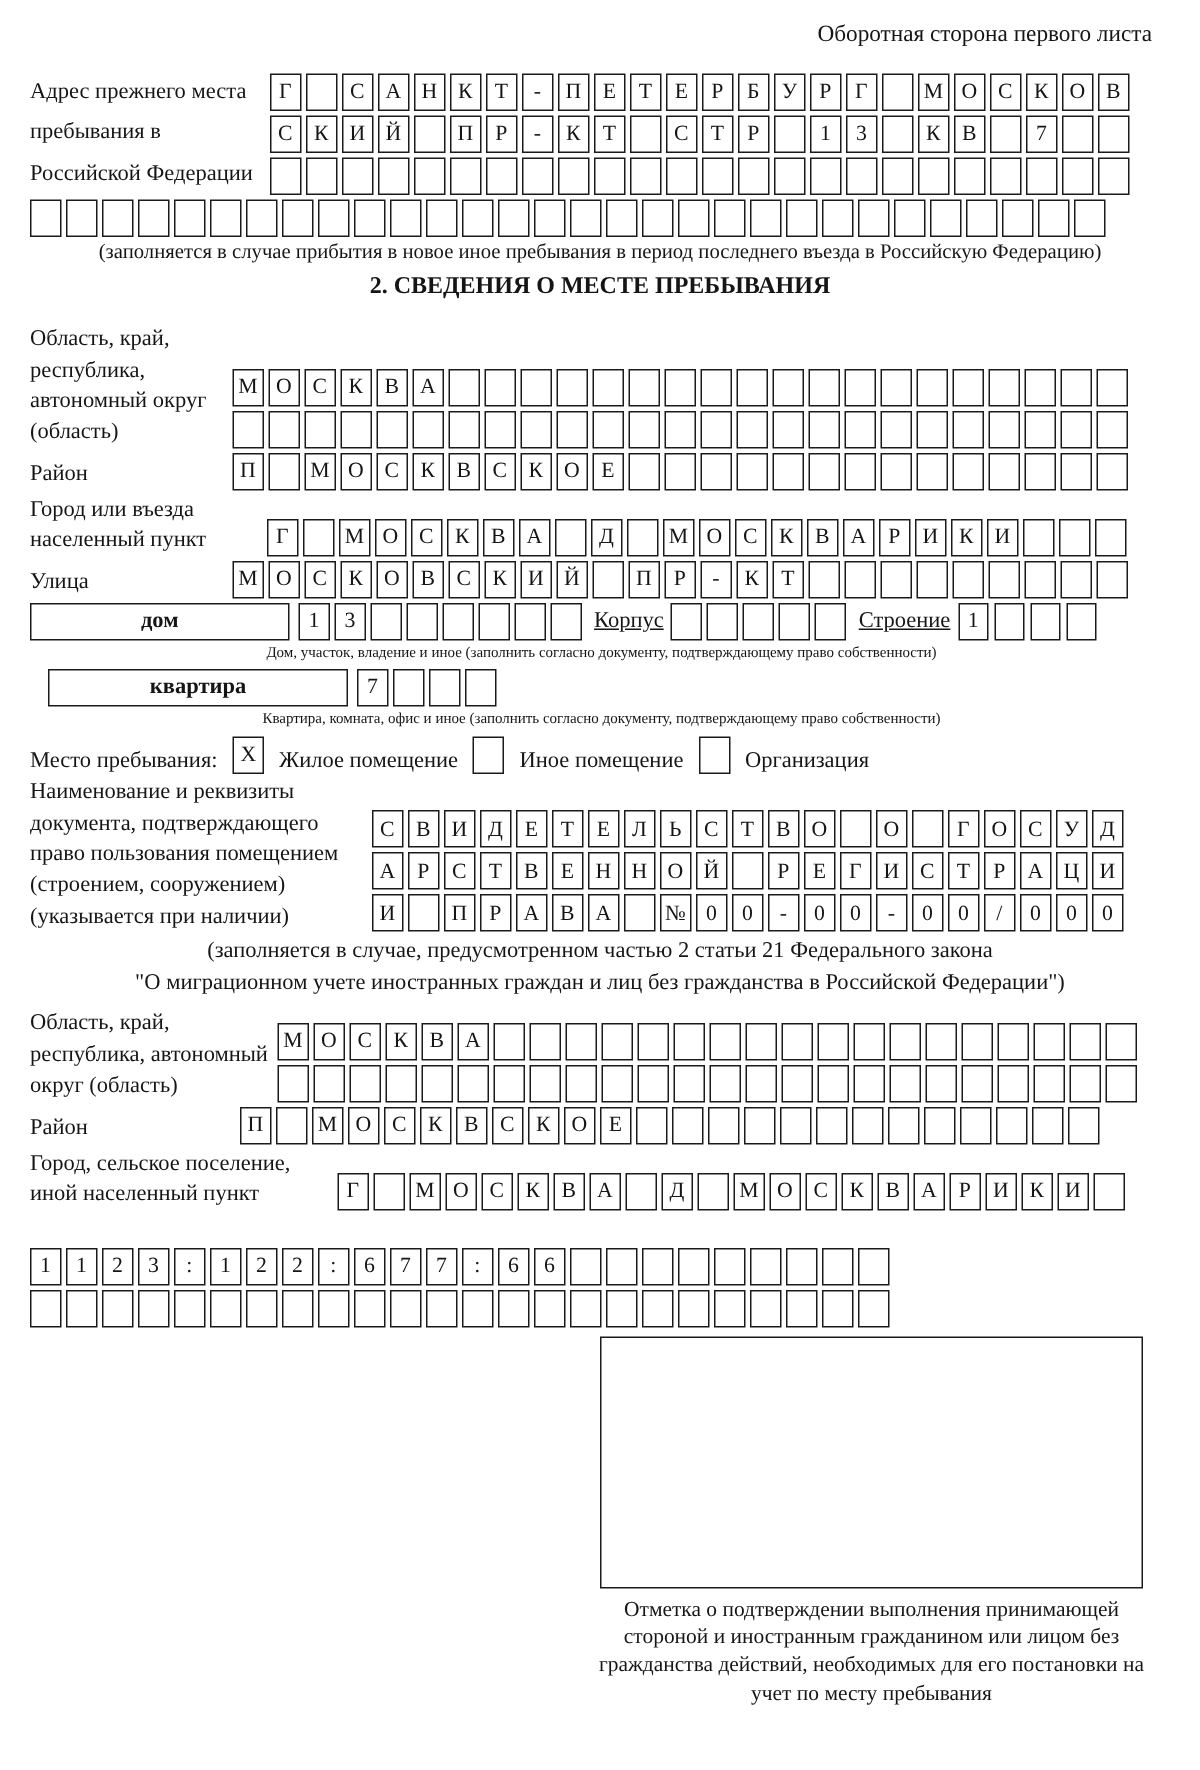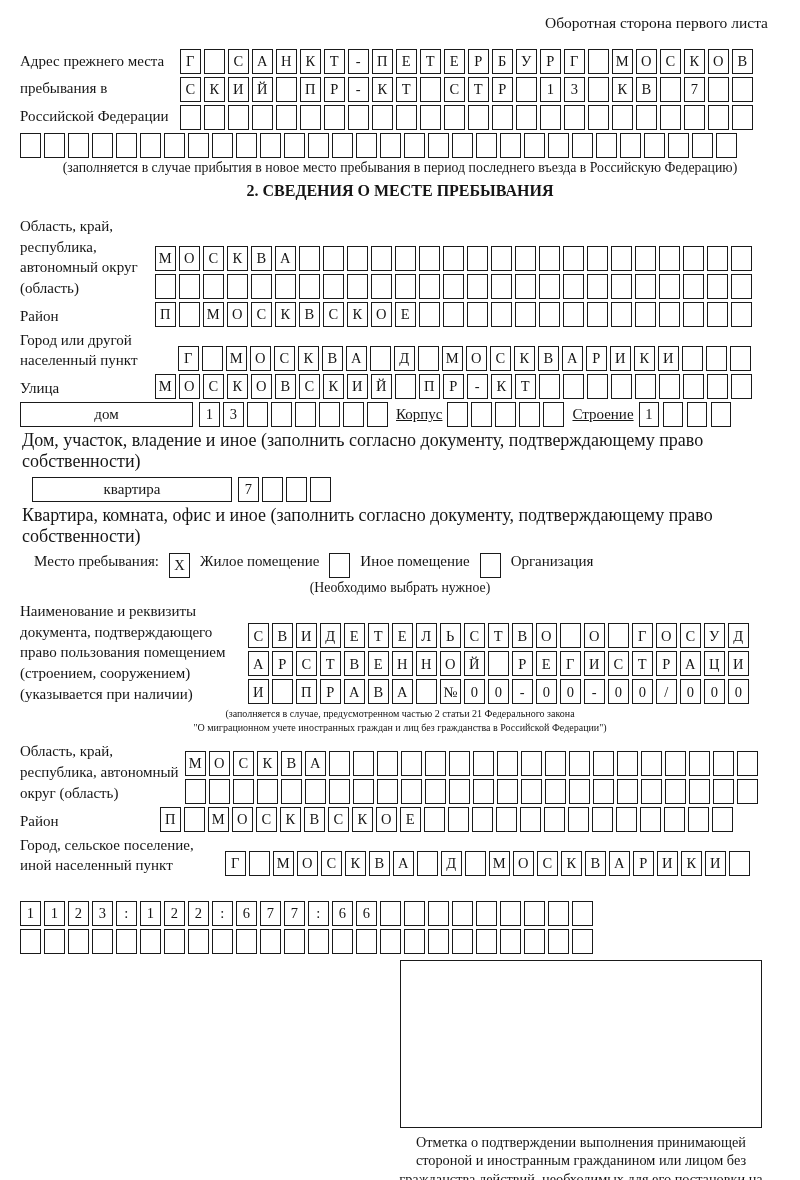--- a/index.html
+++ b/index.html
@@ -12,34 +12,34 @@
   .w160{width:160px;} .w135{width:135px;} .w158{width:158px;} .w228{width:228px;}
   .w165{width:165px;} .w140{width:140px;} .w205{width:205px;} .w162{width:162px;}
   .rows{display:flex;flex-direction:column;gap:3px;}
   .mt22{margin-top:22px;}
   .boxrow{display:flex;flex-wrap:nowrap;}
   .cell{flex:none;box-sizing:border-box;width:20.5px;height:25px;margin-right:3.5px;
         border:1.6px solid #1a1a1a;display:inline-flex;align-items:center;justify-content:center;
         font-size:14.5px;line-height:1;background:#fff;}
   .fullrow{margin:3px 0 2px 0;}
   .note{font-size:13.8px;text-align:center;margin:2px 0 5px 0;}
-  .note-left{font-size:18px;margin:2px 0 5px 2px;text-align:left;}
+  .note-left{font-size:10px;margin:2px 0 5px 2px;text-align:center;}
   .sec-title{font-size:16px;font-weight:bold;text-align:center;margin:6px 0 16px 0;}
   .widebox{flex:none;box-sizing:border-box;border:1.6px solid #1a1a1a;height:25px;display:inline-flex;
-           align-items:center;justify-content:center;font-size:15px;}
+           align-items:center;justify-content:center;font-size:15px;font-weight:bold;}
   .wb173{width:173px;} .wb200{width:200px;margin-left:12px;}
   .inlinerow{display:flex;align-items:center;margin-bottom:3px;}
   .gap6{width:6px;flex:none;}
   .inlab{flex:none;font-size:15px;margin:0 5px;text-decoration:underline;}
-  .mesto{display:flex;align-items:flex-start;margin:6px 0 2px 14px;font-size:15px;}
+  .mesto{display:flex;align-items:flex-end;margin:6px 0 2px 0;font-size:15px;}
   .mesto .cb{flex:none;box-sizing:border-box;width:21px;height:25px;border:1.6px solid #1a1a1a;
              display:inline-flex;align-items:center;justify-content:center;font-size:14.5px;margin:0 10px;}
   .mesto .opt{flex:none;}
   .facttitle{font-size:15.5px;font-weight:bold;text-align:center;margin:10px 0 6px 0;}
-  .factnote{font-size:10px;text-align:center;line-height:1.4;margin:0;}
+  .factnote{font-size:15px;text-align:center;line-height:1.4;margin:0;}
   .stampwrap{margin-left:380px;margin-top:6px;}
   .stampbox{box-sizing:border-box;width:362px;height:168px;border:1.7px solid #1a1a1a;background:#fff;}
   .stampcap{width:380px;margin-left:-9px;text-align:center;font-size:14.3px;line-height:1.3;margin-top:5px;}
   .mb6{margin-bottom:6px;}
 </style>
 </head>
 <body>
 
 <div class="sheet">
 
@@ -153,21 +153,21 @@
       <span class="cell"></span>
       <span class="cell"></span>
       <span class="cell"></span>
       <span class="cell"></span>
       <span class="cell"></span>
       <span class="cell"></span>
       <span class="cell"></span>
       <span class="cell"></span>
       <span class="cell"></span>
     </div>
-  <div class="note">(заполняется в случае прибытия в новое место пребывания в период последнего въезда в Российскую Федерацию)</div>
+  <div class="note">(заполняется в случае прибытия в новое иное пребывания в период последнего въезда в Российскую Федерацию)</div>
 
   <div class="sec-title">2. СВЕДЕНИЯ О МЕСТЕ ПРЕБЫВАНИЯ</div>
 
   <div class="field">
     <div class="flabel w135">Область, край, республика, автономный округ (область)</div>
     <div class="rows">
       <div class="boxrow">
           <span class="cell">М</span>
           <span class="cell">О</span>
           <span class="cell">С</span>
@@ -251,21 +251,21 @@
           <span class="cell"></span>
           <span class="cell"></span>
           <span class="cell"></span>
           <span class="cell"></span>
           <span class="cell"></span>
         </div>
     </div>
   </div>
 
   <div class="field">
-    <div class="flabel w158">Город или другой населенный пункт</div>
+    <div class="flabel w158">Город или въезда населенный пункт</div>
     <div class="rows">
       <div class="boxrow">
           <span class="cell">Г</span>
           <span class="cell"></span>
           <span class="cell">М</span>
           <span class="cell">О</span>
           <span class="cell">С</span>
           <span class="cell">К</span>
           <span class="cell">В</span>
           <span class="cell">А</span>
@@ -367,21 +367,20 @@
 
   <div class="mesto">
     <span>Место пребывания:</span>
     <span class="cb">X</span>
     <span class="opt">Жилое помещение</span>
     <span class="cb"></span>
     <span class="opt">Иное помещение</span>
     <span class="cb"></span>
     <span class="opt">Организация</span>
   </div>
-  <div class="note">(Необходимо выбрать нужное)</div>
 
   <div class="field">
     <div class="flabel w228">Наименование и реквизиты документа, подтверждающего право пользования помещением (строением, сооружением) (указывается при наличии)</div>
     <div class="rows">
       <div class="boxrow">
           <span class="cell">С</span>
           <span class="cell">В</span>
           <span class="cell">И</span>
           <span class="cell">Д</span>
           <span class="cell">Е</span>

